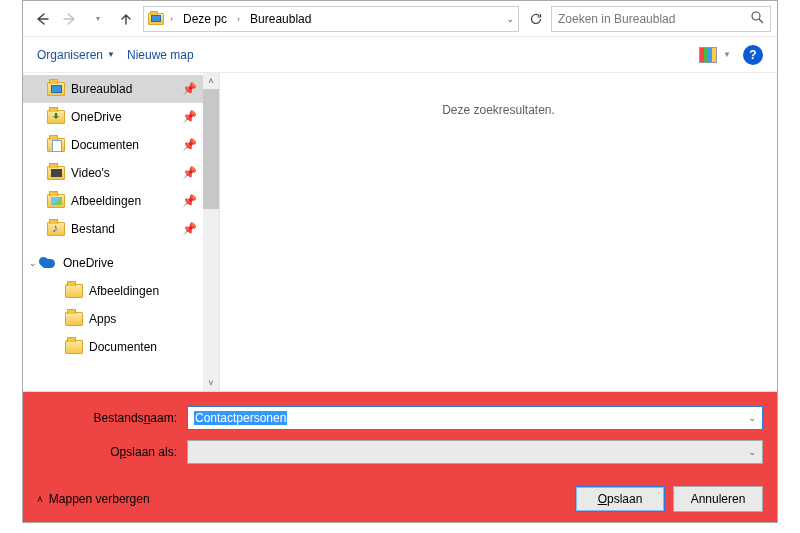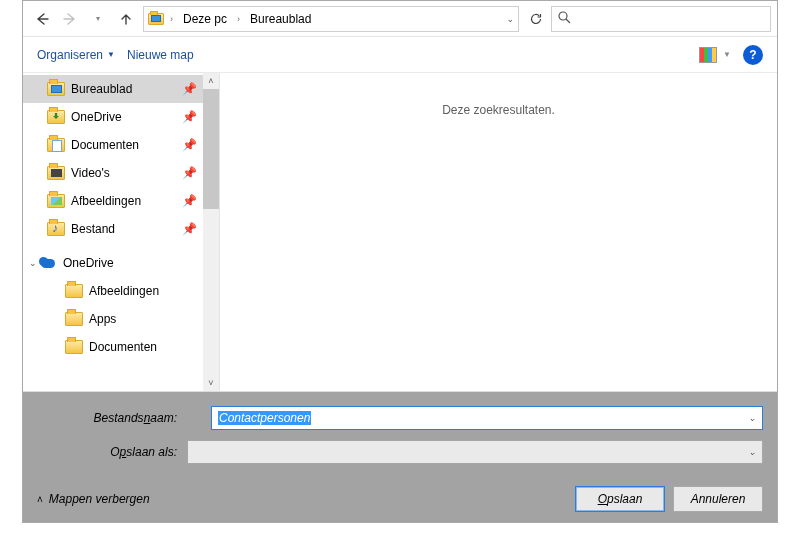--- a/index.html
+++ b/index.html
@@ -51,26 +51,26 @@
   .folder-ic.mus::after{ content:"♪"; position:absolute; top:-2px; left:4px; font-size:12px; color:#2a6fd6;}
   .onedrive-ic { width:18px; height:12px; position:relative; flex-shrink:0;}
   .onedrive-ic::before{content:""; position:absolute; width:14px; height:9px; left:2px; top:2px; background:#1a6fd1; border-radius:5px;}
   .onedrive-ic::after{content:""; position:absolute; width:9px; height:9px; left:0; top:0; background:#1a6fd1; border-radius:50%;}
   .tree li.sub { padding-left: 42px; }
   .tree .caret { position:absolute; left:6px; color:#5f5f5f; font-size:9px;}
 
   .content { flex:1; border-left:1px solid #e5e5e5; padding-top:30px; text-align:center; color:#5e5e5e; }
 
   
-  .bottom { background:#a3a3a3; border-top:1px solid #dcdcdc; padding: 12px 14px 10px 14px; font-style: italic; }
+  .bottom { background:#ef4444; border-top:1px solid #dcdcdc; padding: 12px 14px 10px 14px; }
   .field-row { display:flex; align-items:center; height:28px; margin-bottom:6px; }
   .field-row label { width:150px; text-align:right; padding-right:10px; color:#000;}
   .field-row label .ul{ text-decoration: underline; }
   .combo { flex:1; height:24px; border:1px solid #a7a7a7; background:#fff; display:flex; align-items:center; padding:0 6px; position:relative;}
-  .combo.filename { border:1px solid #2f7bd9;margin-left:24px; }
+  .combo.filename { border:1px solid #2f7bd9; }
   .combo.filename .sel { background:#3399ff; color:#fff; padding:0 1px;}
   .combo.filetype { background:#eaeaea; }
   .combo .dd-ar { position:absolute; right:6px; color:#555; font-size:9px;}
   .btn-row { display:flex; align-items:center; margin-top:20px; }
   .hide-folders { display:flex; align-items:center; gap:6px; color:#000;}
   .hide-folders .chev { font-size:10px; }
   .btn-row .sp { flex:1; }
   .btn { width:90px; height:26px; border:1px solid #a9a9a9; background:#e9e9e9; display:flex; align-items:center; justify-content:center; margin-left:8px; color:#000;text-align:center;}
   .btn.primary { border:1px solid #2f7bd9; box-shadow: inset 0 0 0 1px #82b9f4; }
   .btn .ul { text-decoration: underline; }
@@ -113,20 +113,21 @@
       </span>
     </div>
 
     <button class="refresh-btn">
       <svg width="14" height="14" viewBox="0 0 14 14">
           <path d="M11.5 7a4.5 4.5 0 1 1-1.3-3.2M11.5 2v3h-3" stroke="#404040" stroke-width="1.2" fill="none"></path>
         </svg>
     </button>
 
     <div class="search-box">
+      <span class="ph">Zoeken in Bureaublad</span>
       <span class="search-icon">
         <svg width="13" height="13" viewBox="0 0 13 13">
             <circle cx="5" cy="5" r="4" stroke="#555" stroke-width="1.2" fill="none"></circle>
             <line x1="8" y1="8" x2="12" y2="12" stroke="#555" stroke-width="1.2"></line>
           </svg>
       </span>
     </div>
   </div>
 
   <div class="toolbar">

